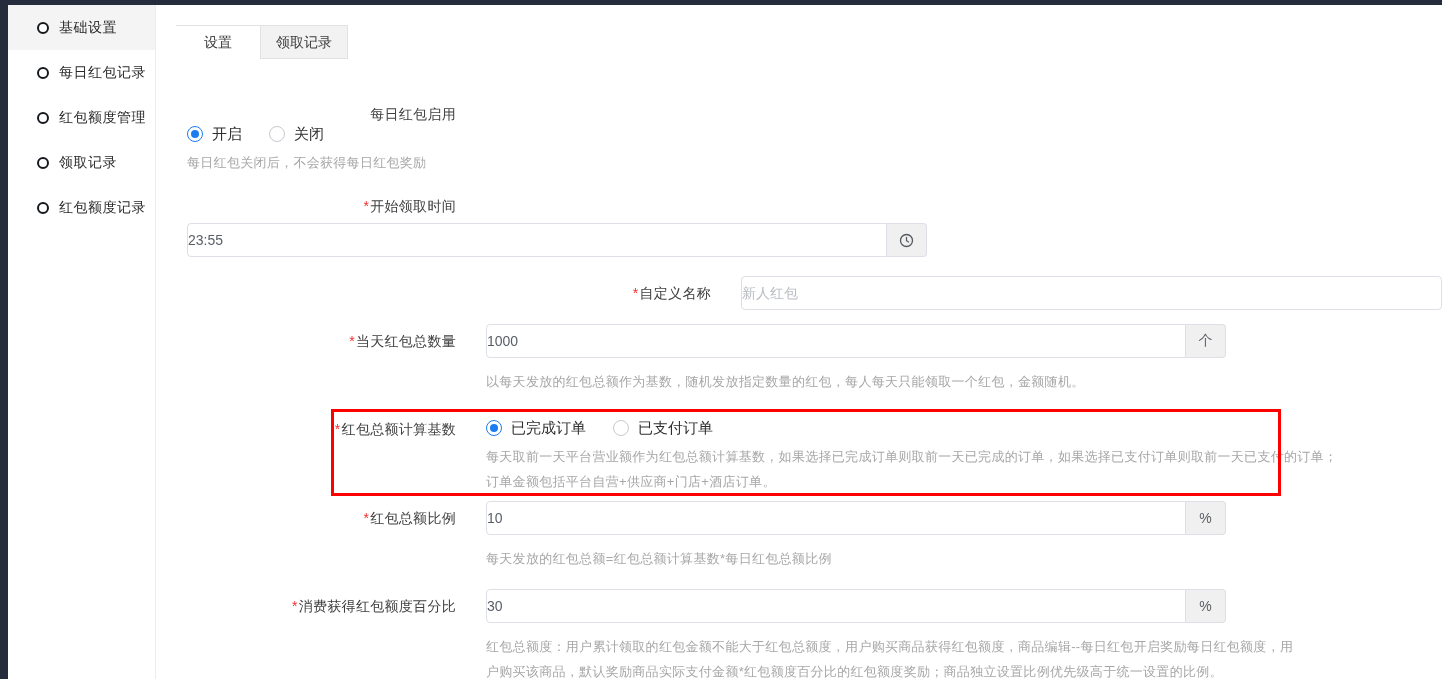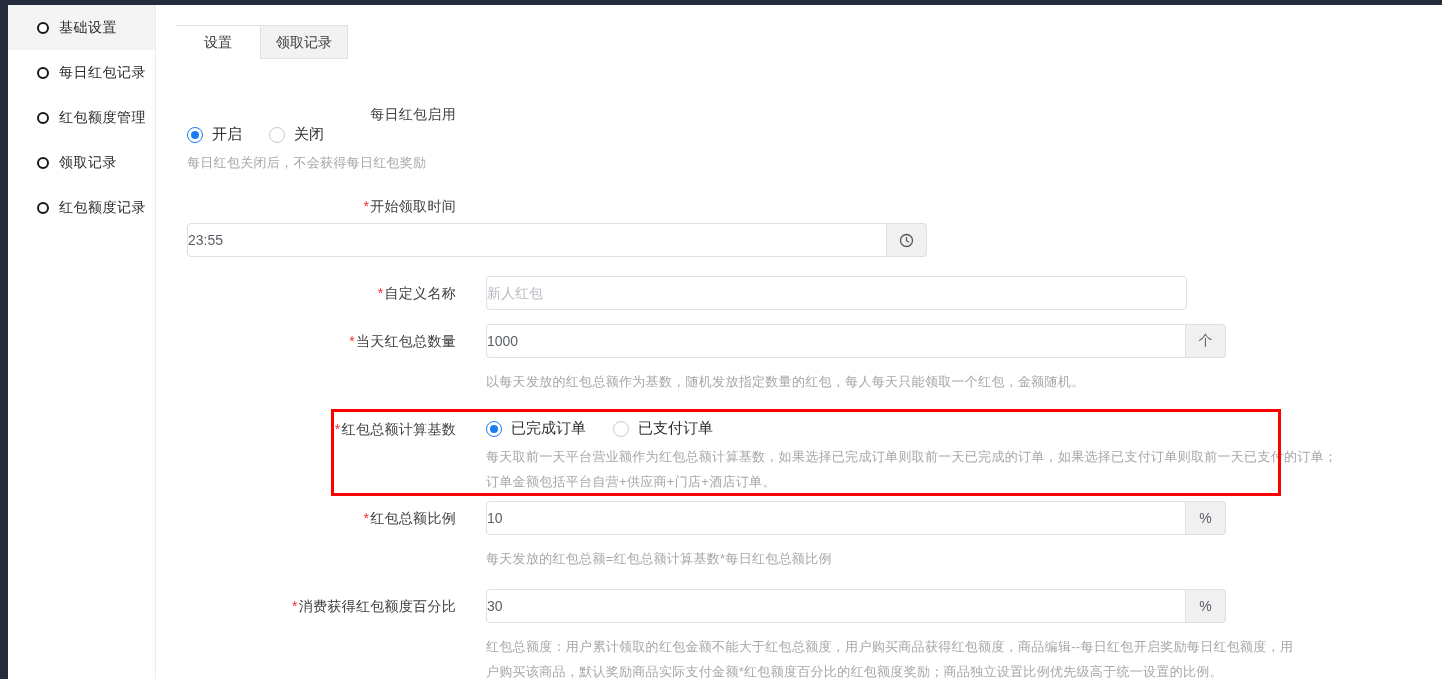--- a/index.html
+++ b/index.html
@@ -39,21 +39,21 @@
   }
   .tab.inactive {
     background:#f2f2f2; border:1px solid #e2e2e2; border-top:none; padding:0 15px;
   }
 
   
   .form { margin-top:44px; }
   .form-row { display:flex; position:relative; }
   .form-row:nth-child(1){ margin-bottom:14px;flex-direction:column; }
   .form-row:nth-child(2){ margin-bottom:19px;flex-direction:column; }
-  .form-row:nth-child(3){ margin-bottom:14px; }
+  .form-row:nth-child(3){ margin-bottom:14px;justify-content:flex-end; }
   .form-row:nth-child(4){ margin-bottom:24px; }
   .form-row:nth-child(5){ margin-bottom:7px; }
   .form-row:nth-child(6){ margin-bottom:18px; }
   .form-row:nth-child(7){ margin-bottom:17px; }
 
   .row-label {
     width:299px; text-align:right; font-size:14px; color:#404040;
     flex:0 0 auto; letter-spacing:.3px;
   }
   .form-row.is-input .row-label { line-height:34px; }
@@ -69,21 +69,21 @@
     font-family:inherit;
   }
   .text-input::placeholder { color:#b8bcc2; }
   .input-group.has-addon .text-input { width:700px; border-radius:4px 0 0 4px; }
   .input-addon {
     width:40px; height:34px; background:#f0f0f0; border:1px solid #dcdfe6;
     border-left:none; border-radius:0 4px 4px 0; display:flex;
     align-items:center; justify-content:center; font-size:14px; color:#5a5e66;
   }
 
-  .radio-line { display:flex; align-items:flex-end; height:20px; }
+  .radio-line { display:flex; align-items:center; height:20px; }
   .radio-option { display:inline-flex; align-items:center; margin-right:27px; cursor:pointer; }
   .radio-circle {
     width:16px; height:16px; border:1.5px solid #c6cad1; border-radius:50%;
     margin-right:9px; background:#fff; position:relative; flex:0 0 auto;
   }
   .radio-circle.checked { border-color:#1a7cf0; }
   .radio-circle.checked::after {
     content:""; position:absolute; left:3px; top:3px; right:3px; bottom:3px;
     background:#1a7cf0; border-radius:50%;
   }

